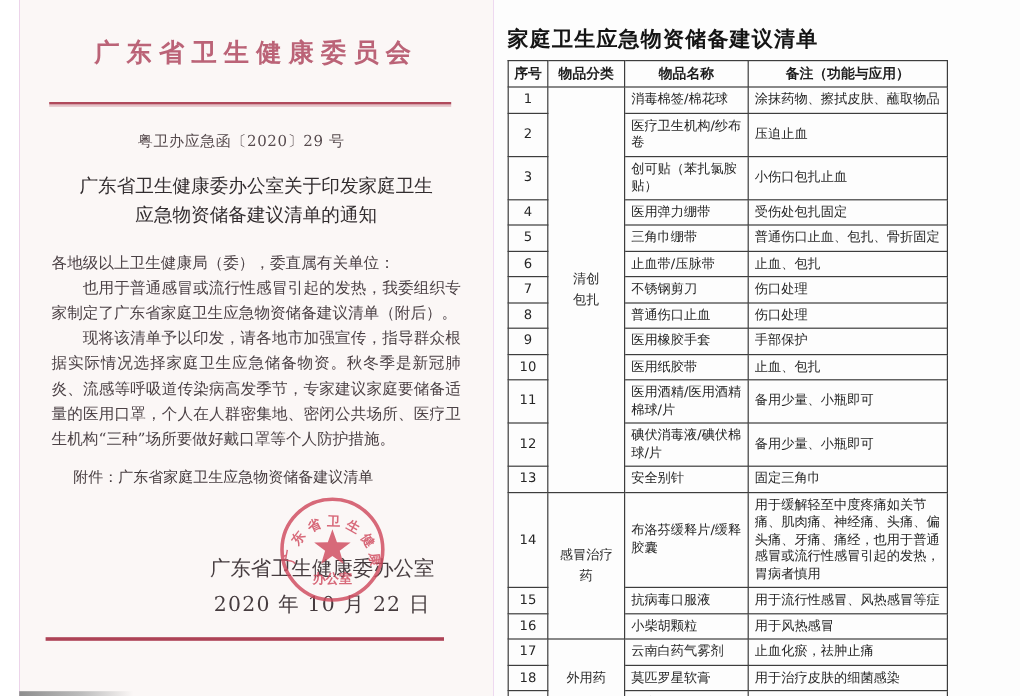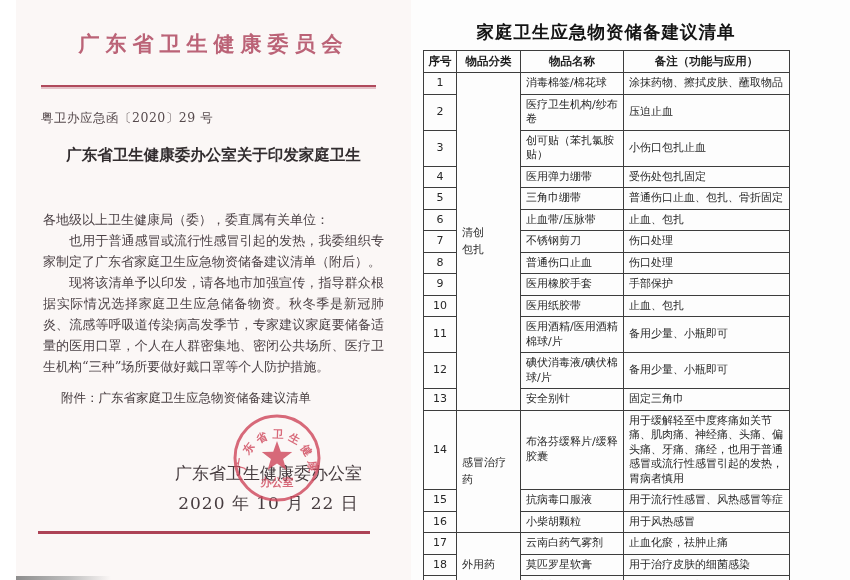--- a/index.html
+++ b/index.html
@@ -10,25 +10,25 @@
 
   
   .left-page { position:absolute; left:0; top:0; width:395px; height:580px; background:#fbf7f6; }
 
   .agency-header { position:absolute; top:30px; left:10px; right:10px; text-align:center;
     font-size:21px; font-weight:bold; letter-spacing:6px; color:#bb6377; }
 
   .red-rule-top { position:absolute; top:85px; left:25px; width:335px; height:2px;
     background:#b04a5c; box-shadow:0 2px 0 rgba(176,74,92,.30); }
 
-  .doc-number { position:absolute; top:110px; left:25px; width:320px; text-align:left;
+  .doc-number { position:absolute; top:110px; left:25px; width:320px; text-align:center;
     font-size:12.5px; color:#564a4d; letter-spacing:.5px; }
 
   .doc-title { position:absolute; top:143px; left:28px; right:28px; text-align:center;
-    font-weight:bold; font-size:15.5px; line-height:24px; color:#322d2f; }
+    font-weight:normal; font-size:15.5px; line-height:24px; color:#322d2f; }
 
   .doc-body { position:absolute; top:209px; left:27px; right:27px;
     font-size:13px; line-height:21px; color:#4c4246; text-align:justify; }
   .doc-body .indent { text-indent:2em; }
 
   .attachment-line { position:absolute; top:390px; left:45px; right:20px;
     font-size:12.5px; color:#463c3f; }
 
   .sign-block { position:absolute; top:462px; left:150px; width:205px; text-align:center;
     font-size:17px; color:#463c3f; }
@@ -39,53 +39,54 @@
   .red-rule-bottom { position:absolute; top:531px; left:22px; width:332px; height:3px;
     background:#ad4356; }
 
   .corner-strip { position:absolute; left:0; bottom:0; width:95px; height:4px;
     background:linear-gradient(90deg,#8d8d8d 0%,#bdbdbd 55%,rgba(255,255,255,0) 100%); }
 
   
   .right-page { position:absolute; left:395px; top:0; width:455px; height:580px; background:#fdfdfd;
     font-family:"DejaVu Sans","Liberation Sans",sans-serif; }
 
-  .table-title { position:absolute; top:20px; left:12px; width:366px; text-align:center;
+  .table-title { position:absolute; top:20px; left:12px; width:366px; text-align:left;
     font-size:17.5px; font-weight:bold; color:#141414; letter-spacing:1px;
     font-family:"DejaVu Sans","Liberation Sans",sans-serif; }
 
   table.supplies { position:absolute; top:50px; left:12px; width:366px;
     border-collapse:collapse; font-size:11px; color:#262626; table-layout:fixed; }
   .supplies th, .supplies td { border:1px solid #3d3d3d; vertical-align:middle; }
   .supplies th { font-weight:bold; font-size:11.5px; padding:3px 2px; text-align:center; color:#1d1d1d;margin-top:13px; }
   .supplies td { padding:3px 5px; line-height:14.5px; }
   col.c-no  { width:33px; }
   col.c-cat { width:64px; }
   col.c-name{ width:103px; }
   col.c-rem { width:166px; }
   td.no-cell   { text-align:center; padding:3px 1px; }
-  td.cat-cell  { text-align:left; white-space:pre-line; line-height:17px; color:#2a2a2a; }
+  td.cat-cell  { text-align:center; white-space:pre-line; line-height:17px; color:#2a2a2a; }
   td.name-cell { }
   td.rem-cell  { }
 </style>
 </head>
 <body>
 
 <div class="canvas">
 
   <div class="left-page">
 
     <div class="agency-header">广东省卫生健康委员会</div>
 
     <div class="red-rule-top"></div>
 
     <div class="doc-number">粤卫办应急函〔2020〕29 号</div>
 
     <div class="doc-title">
       <div>广东省卫生健康委办公室关于印发家庭卫生</div>
+      <div>应急物资储备建议清单的通知</div>
     </div>
 
     <div class="doc-body">
       <div>各地级以上卫生健康局（委），委直属有关单位：</div>
       <div class="indent">也用于普通感冒或流行性感冒引起的发热，我委组织专家制定了广东省家庭卫生应急物资储备建议清单（附后）。</div>
       <div class="indent">现将该清单予以印发，请各地市加强宣传，指导群众根据实际情况选择家庭卫生应急储备物资。秋冬季是新冠肺炎、流感等呼吸道传染病高发季节，专家建议家庭要储备适量的医用口罩，个人在人群密集地、密闭公共场所、医疗卫生机构“三种”场所要做好戴口罩等个人防护措施。</div>
     </div>
 
     <div class="attachment-line">附件：广东省家庭卫生应急物资储备建议清单</div>
 

